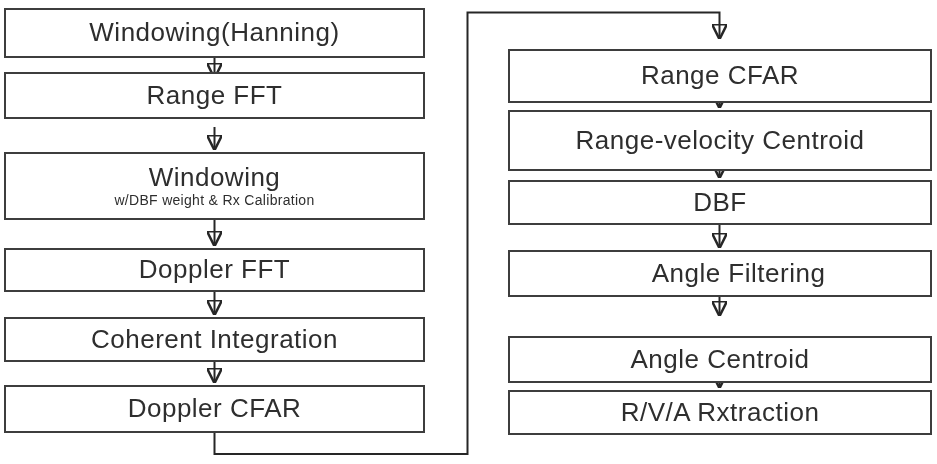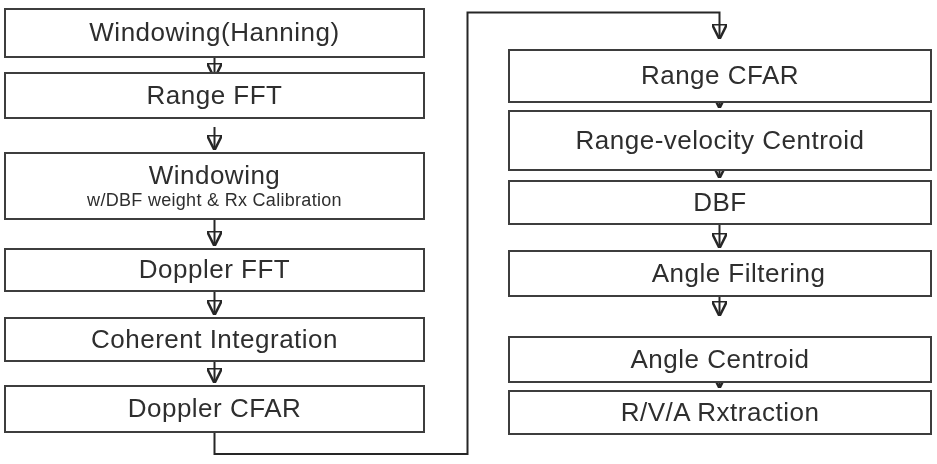--- a/index.html
+++ b/index.html
@@ -27,21 +27,21 @@
     gap: 2px;
   }
   .flow-box .label {
     font-size: 26px;
     line-height: 1.05;
     color: #2e2e2e;
     letter-spacing: 0.5px;
     white-space: nowrap;
   }
   .flow-box .sublabel {
-    font-size: 18px;
+    font-size: 14px;
     line-height: 1.05;
     color: #2e2e2e;
     letter-spacing: 0.3px;
     white-space: nowrap;
   }
   .flow-box .sublabel:empty { display: none; }
 
   
   .lcol { left: 4px;   width: 421px; }
   .rcol { left: 508px; width: 424px; }

